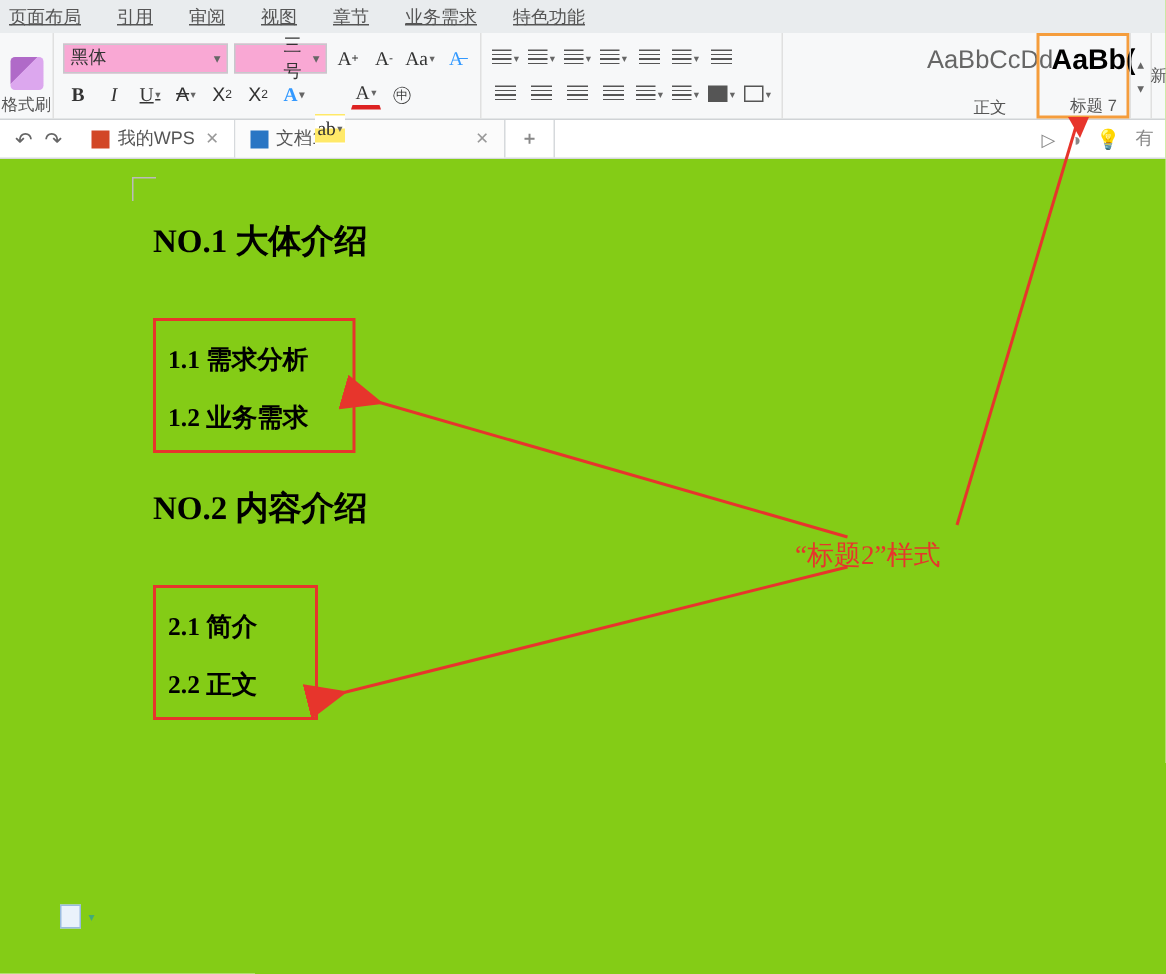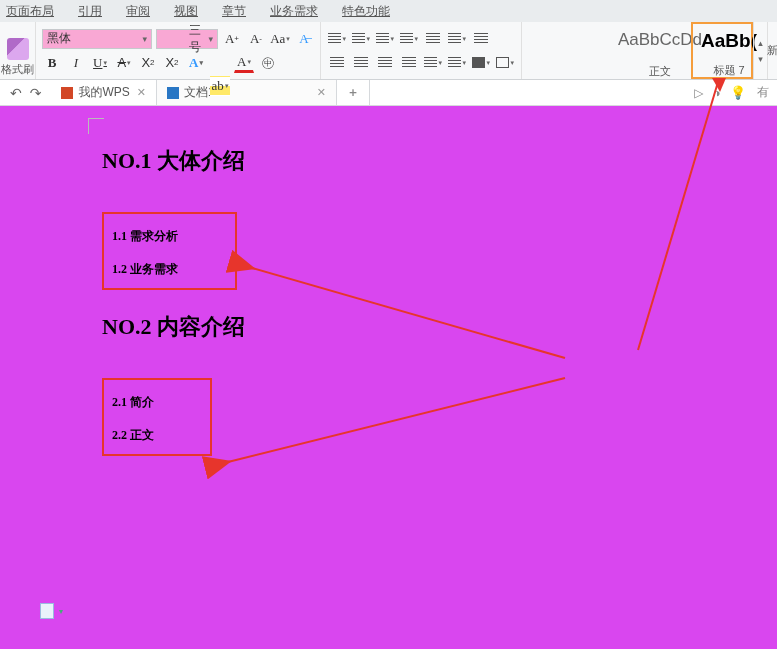--- a/index.html
+++ b/index.html
@@ -44,26 +44,26 @@
   .doc-tab{display:flex;align-items:center;padding:0 10px;border-right:1px solid #d6d9dc;color:#555;gap:5px;white-space:nowrap;}
   .doc-tab.active{background:#fbfbfb;}
   .doc-tab .cx{color:#999;font-size:11px;margin-left:2px;}
   .doc-tab .wico{width:12px;height:12px;background:#d24726;display:inline-block;}
   .doc-tab .dico{width:12px;height:12px;background:#2976c4;display:inline-block;}
   .doc-tab.plus{color:#888;font-weight:bold;}
   .ts-right{margin-left:auto;display:flex;align-items:center;gap:10px;padding-right:8px;color:#888;font-size:12px;}
   .bulb{color:#f5a623;font-size:13px;}
 
   
-  .doc-wrap{position:absolute;left:0;right:0;top:106px;bottom:0;background:#d946ef;text-decoration:underline;}
+  .doc-wrap{position:absolute;left:0;right:0;top:106px;bottom:0;background:#84cc16;text-decoration:underline;}
   .page-edge{position:absolute;left:88px;top:12px;width:16px;height:16px;border-left:1px solid #bbb;border-top:1px solid #bbb;}
   .doc{position:absolute;left:102px;top:40px;width:420px;}
   .h1{font-size:22px;font-weight:bold;color:#000;margin-bottom:36px;font-family:"SimHei","Microsoft YaHei";}
   .h2grp{border:2px solid #e7352c;padding:10px 8px 6px;margin-bottom:22px;display:inline-block;min-width:135px;}
-  .h2{font-size:12px;font-weight:bold;color:#000;font-family:"SimHei","Microsoft YaHei";margin:4px 0 16px;}
+  .h2{font-size:17px;font-weight:bold;color:#000;font-family:"SimHei","Microsoft YaHei";margin:4px 0 16px;}
   .h2.last{margin-bottom:4px;}
   .h3{font-size:16px;font-weight:bold;color:#000;font-family:"SimHei","Microsoft YaHei";}
   .gutter-ic{position:absolute;left:40px;bottom:30px;width:14px;height:16px;border:1px solid #9abbe0;background:#eaf2fb;}
   .gutter-ic::after{content:"▾";font-size:8px;color:#4a7;position:absolute;right:-10px;top:3px;}
 
   
   .overlay{position:absolute;inset:0;top:0;pointer-events:none;}
   .overlay svg{position:absolute;inset:0;width:777px;height:649px;}
   .anno-label{position:absolute;left:530px;top:358px;color:#e7352c;font-size:18px;font-family:"SimSun";}
 </style>
@@ -248,13 +248,14 @@
       </marker>
     </defs>
 
     <line x1="718" y1="82" x2="638" y2="350" stroke="#e7352c" stroke-width="2"></line>
     <polygon points="712,78 726,78 720,92" fill="#e7352c"></polygon>
 
     <line x1="565" y1="358" x2="252" y2="268" stroke="#e7352c" stroke-width="2" marker-end="url(#ah)"></line>
 
     <line x1="565" y1="378" x2="228" y2="462" stroke="#e7352c" stroke-width="2" marker-end="url(#ah)"></line>
   </svg>
+  <div class="anno-label">“标题2”样式</div>
 </div>
 
 </body></html>

